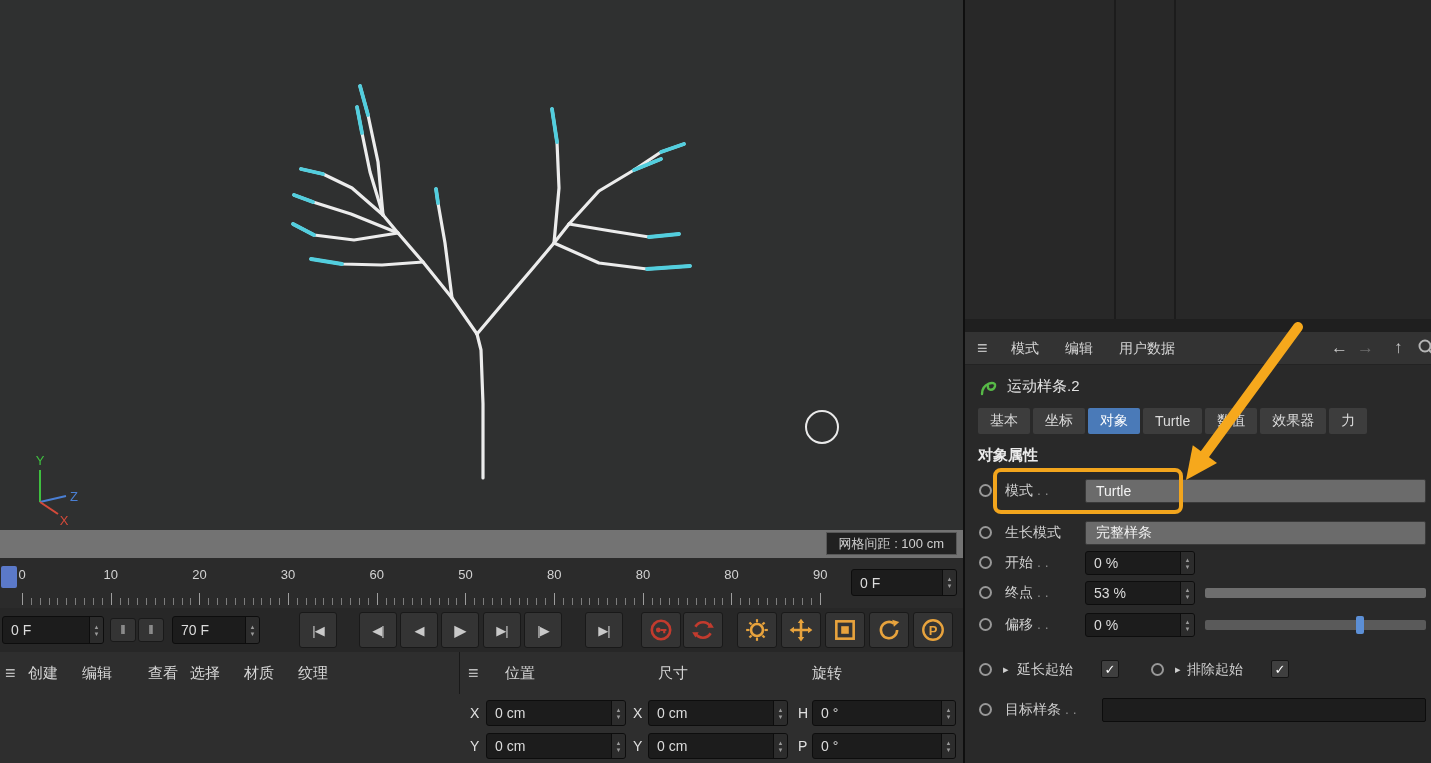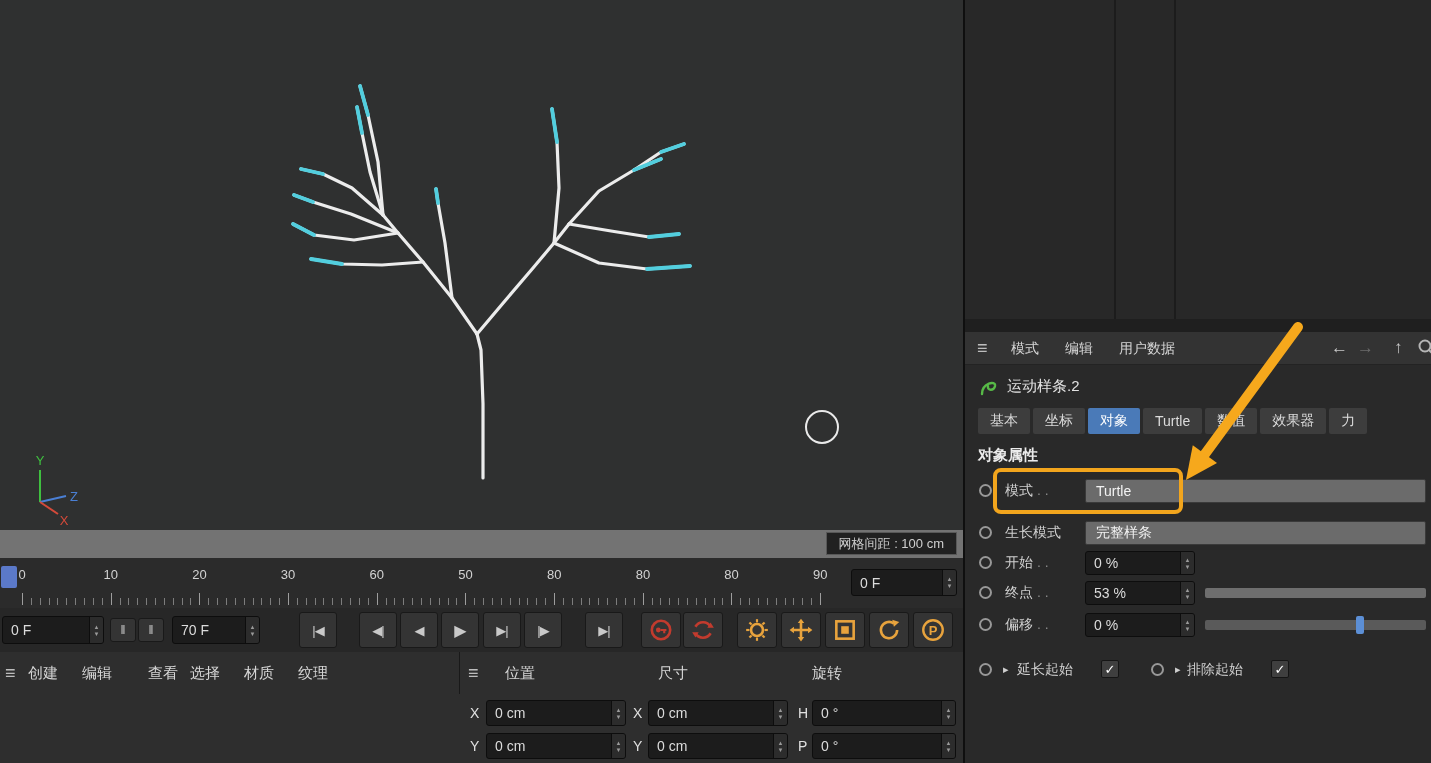--- a/index.html
+++ b/index.html
@@ -508,20 +508,25 @@
           <span>✓</span>
         </div>
       <span class="adot" style="left:186px"></span>
       <span class="adisc" style="left:210px">▸</span>
       <span class="alabel" style="left:222px">排除起始</span>
       <div class="acheck" style="left:306px">
           <span>✓</span>
         </div>
     </div>
 
+    <div class="arow" style="top:696px">
+      <span class="adot"></span>
+      <span class="alabel leader">目标样条</span>
+      <div class="atext"></div>
+    </div>
 
   </div>
 
   <div id="annot-box"></div>
   <svg id="annot-arrow">
     <line x1="1298" y1="327" x2="1205" y2="454" stroke="#f6a81c" stroke-width="10" stroke-linecap="round"></line>
     <polygon points="1186,480 1192.8,445.3 1217,463.1" fill="#f6a81c"></polygon>
   </svg>
 
 </div>

